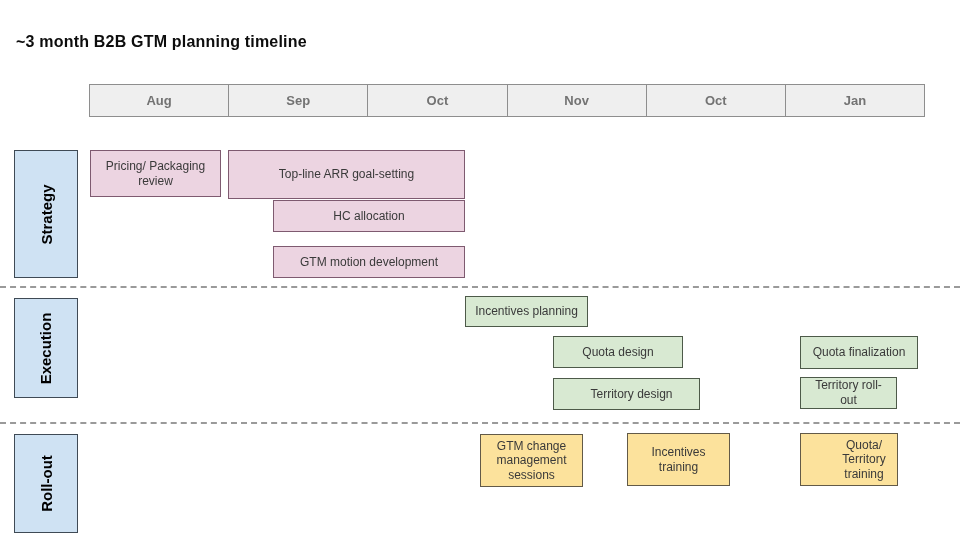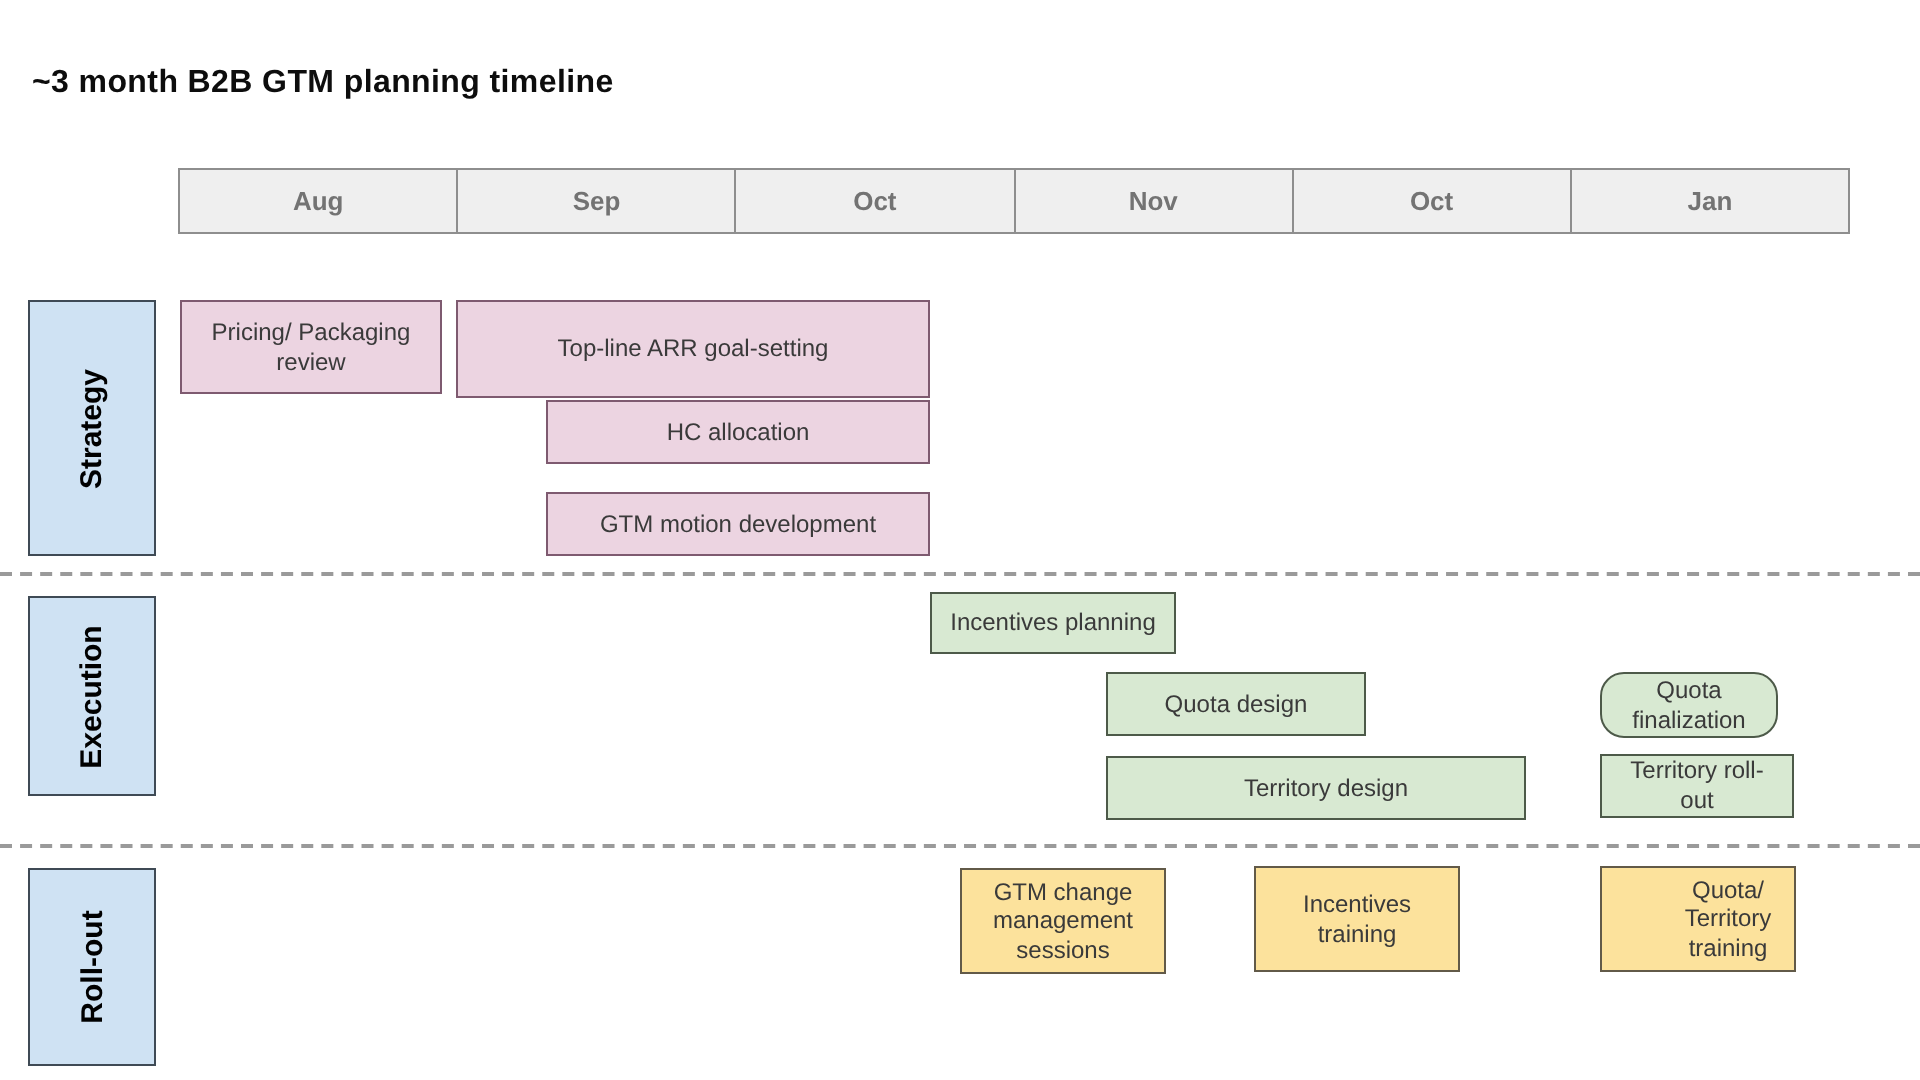--- a/index.html
+++ b/index.html
@@ -49,22 +49,22 @@
   }
   .pink   { background:#ecd4e1; border:1.5px solid #7e5a70; }
   .green  { background:#d8e9d2; border:1.5px solid #4d5a49; }
   .yellow { background:#fce29c; border:1.5px solid #625a48; }
   .t0  { left:90px;  top:150px; width:131px; height:47px; }
   .t1  { left:228px; top:150px; width:237px; height:49px; }
   .t2  { left:273px; top:200px; width:192px; height:32px; }
   .t3  { left:273px; top:246px; width:192px; height:32px; }
   .t4  { left:465px; top:296px; width:123px; height:31px;text-align:center; }
   .t5  { left:553px; top:336px; width:130px; height:32px; }
-  .t6  { left:553px; top:378px; width:210px; height:32px;padding-left:16px; }
-  .t7  { left:800px; top:336px; width:89px;  height:33px;border-radius:12px; }
+  .t6  { left:553px; top:378px; width:147px; height:32px;padding-left:16px; }
+  .t7  { left:800px; top:336px; width:118px;  height:33px; }
   .t8  { left:800px; top:377px; width:97px;  height:32px; }
   .t9  { left:480px; top:434px; width:103px; height:53px; }
   .t10 { left:627px; top:433px; width:103px; height:53px; }
   .t11 { left:800px; top:433px; width:98px;  height:53px;padding-left:36px; }
 </style>
 </head>
 <body>
 
 <div class="canvas">
 

